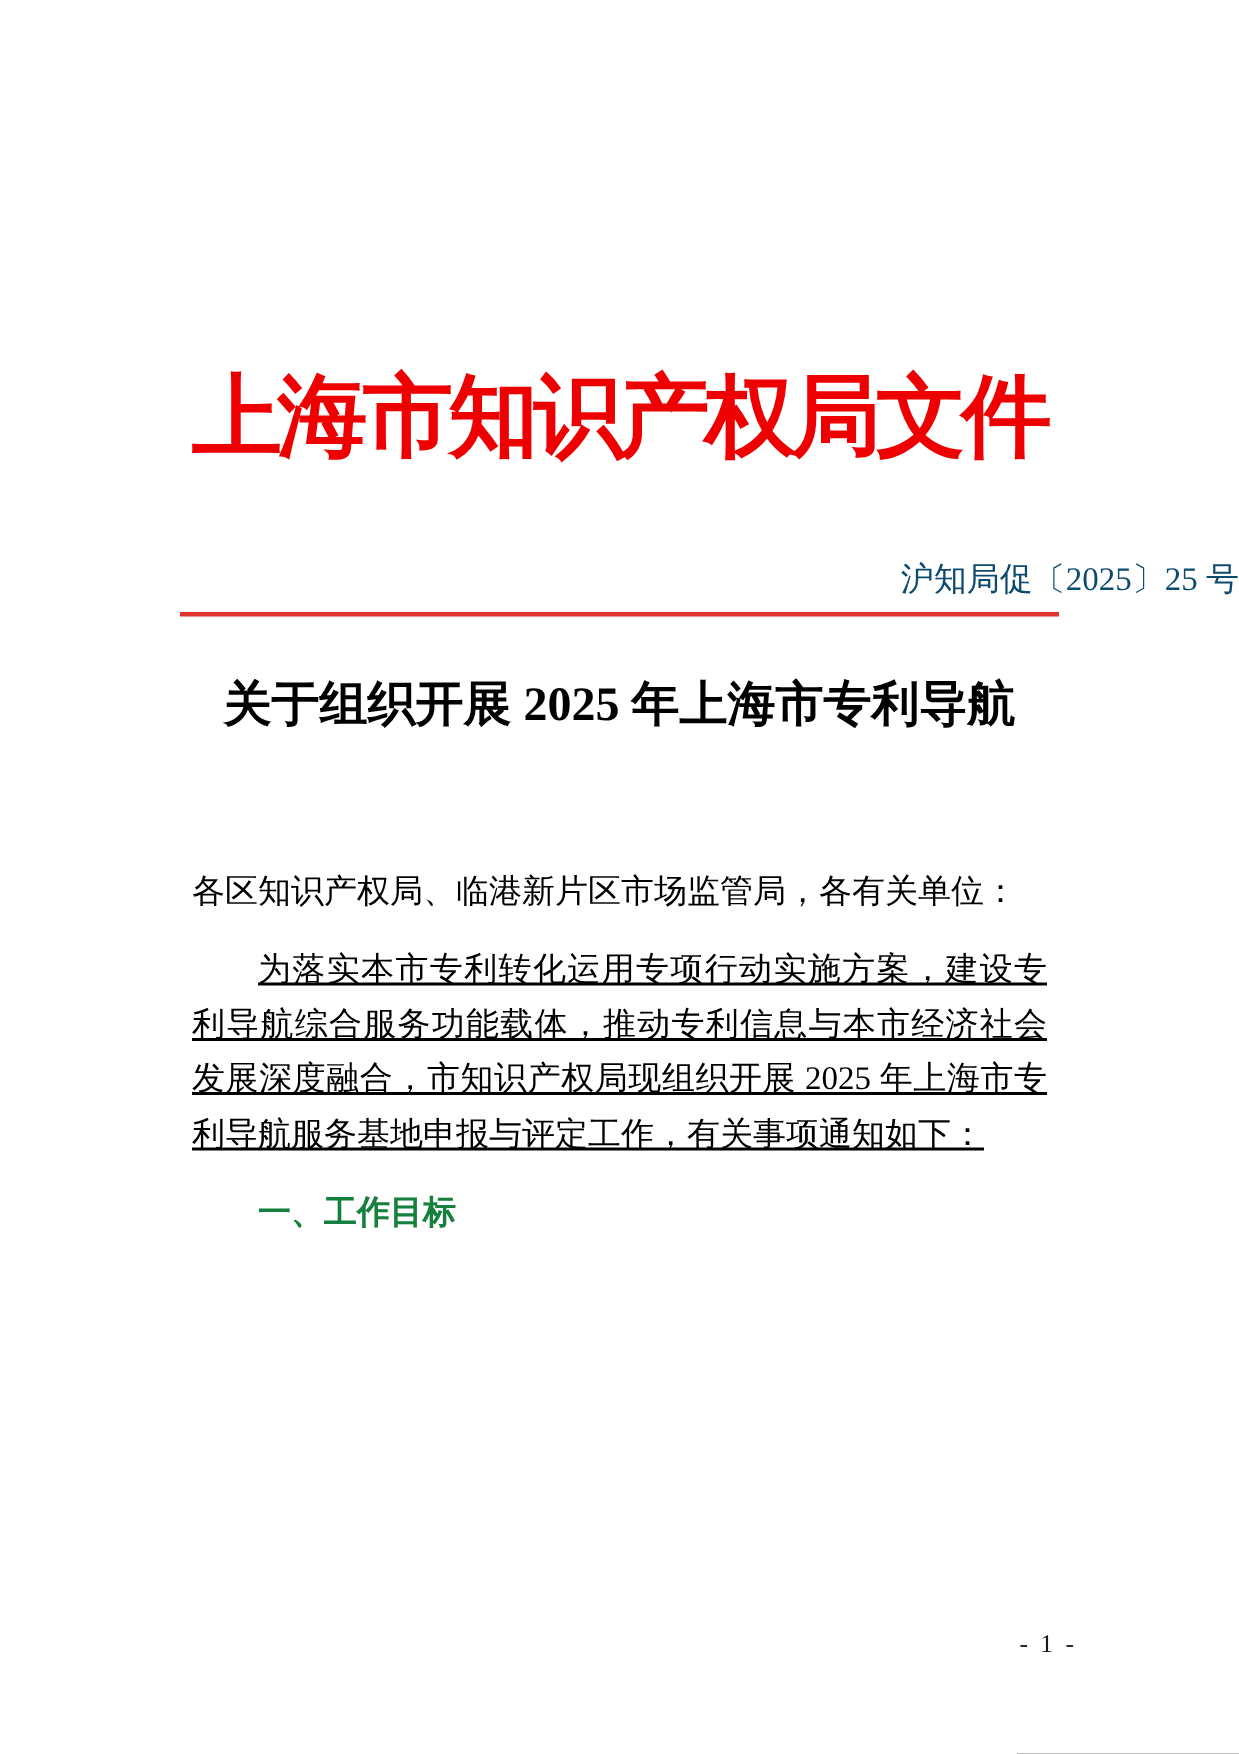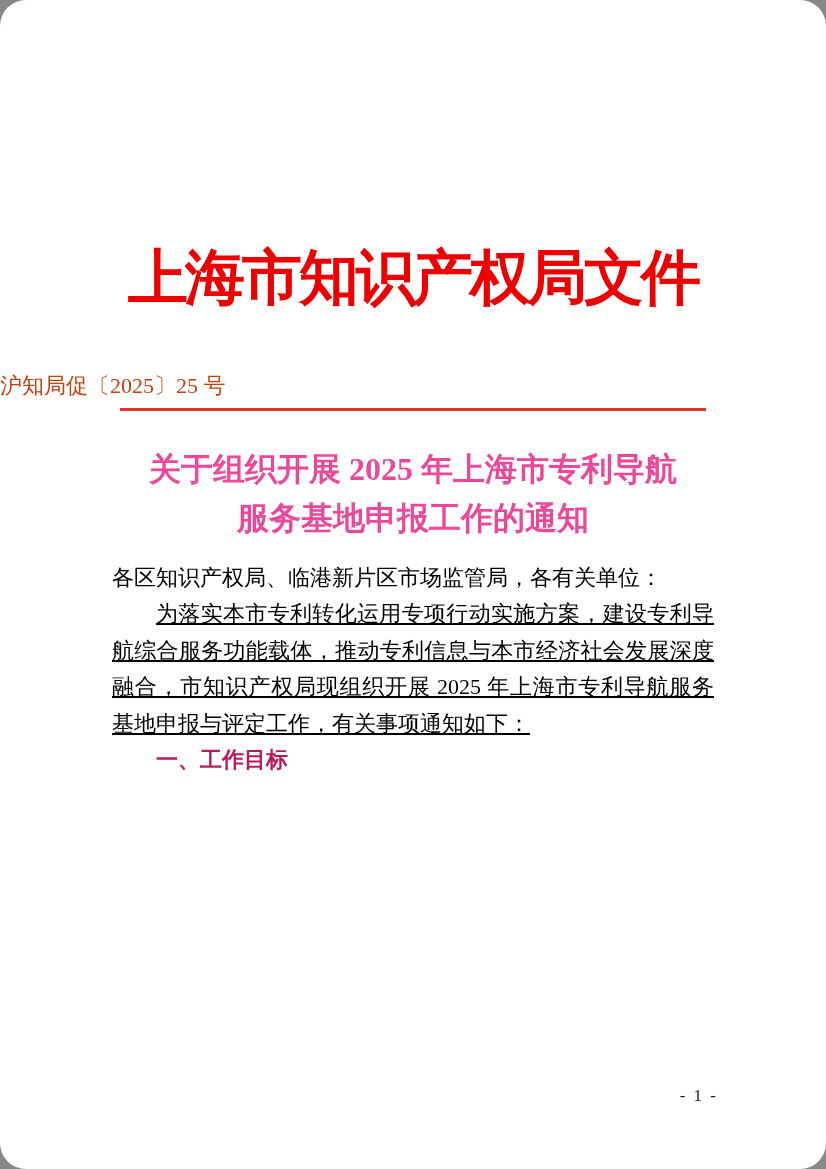--- a/index.html
+++ b/index.html
@@ -9,91 +9,90 @@
     font-family: "Liberation Serif", "DejaVu Serif", serif;
   }
   .page {
     position: relative;
     width: 826px;
     height: 1169px;
     margin: 0 auto;
     background: #ffffff;
     overflow: hidden;
     color: #000000;
-    border-radius: 26px;
   }
   .header-title {
     position: absolute;
     top: 238px;
     left: 0;
     width: 100%;
     text-align: center;
     font-family: "Liberation Serif", "DejaVu Serif", serif;
     font-weight: bold;
     font-size: 60px;
     line-height: 80px;
     letter-spacing: -3px;
     color: #ee0000;
     white-space: nowrap;
   }
   .doc-number {
     position: absolute;
     top: 371px;
     left: 0;
     width: 100%;
-    text-align: left;
+    text-align: right;
     font-size: 22px;
     line-height: 30px;
-    color: #c2410c;
+    color: #0c4a6e;
   }
   .red-rule {
     position: absolute;
     top: 408px;
     left: 120px;
     width: 586px;
     height: 3px;
     background: #e0342e;
   }
   .doc-title {
     position: absolute;
     top: 445px;
     left: 0;
     width: 100%;
     text-align: center;
     font-family: "Liberation Serif", "DejaVu Serif", serif;
     font-weight: bold;
     font-size: 32px;
     line-height: 49px;
-    color: #ec4899;
+    color: #000000;
   }
   .body-block {
     position: absolute;
     top: 560px;
     left: 112px;
     width: 602px;
     font-size: 22px;
     line-height: 36.4px;
     text-align: justify;
     color: #000000;
   }
   .body-block p {
-    margin: 0;
+    margin: 16px;
   }
   .indent {
     text-indent: 2em;
     text-decoration: underline;
   }
   .section-heading {
     margin: 0;
     font-family: "Liberation Sans", "DejaVu Sans", sans-serif;
     font-weight: bold;
     font-size: 22px;
     line-height: 36.4px;
     text-indent: 2em;
-    color: #be185d;
+    color: #15803d;
   }
   .page-number {
     position: absolute;
     top: 1085px;
     right: 108px;
     font-size: 17px;
     line-height: 22px;
     color: #1a1a1a;
     letter-spacing: 2px;
   }
@@ -104,21 +103,20 @@
 <div class="page">
 
   <div class="header-title">上海市知识产权局文件</div>
 
   <div class="doc-number">沪知局促〔2025〕25 号</div>
 
   <div class="red-rule"></div>
 
   <div class="doc-title">
     <div>关于组织开展 2025 年上海市专利导航</div>
-    <div>服务基地申报工作的通知</div>
   </div>
 
   <div class="body-block">
     <p>各区知识产权局、临港新片区市场监管局，各有关单位：</p>
     <p class="indent">为落实本市专利转化运用专项行动实施方案，建设专利导航综合服务功能载体，推动专利信息与本市经济社会发展深度融合，市知识产权局现组织开展 2025 年上海市专利导航服务基地申报与评定工作，有关事项通知如下：</p>
     <p class="section-heading">一、工作目标</p>
   </div>
 
   <div class="page-number">- 1 -</div>
 

